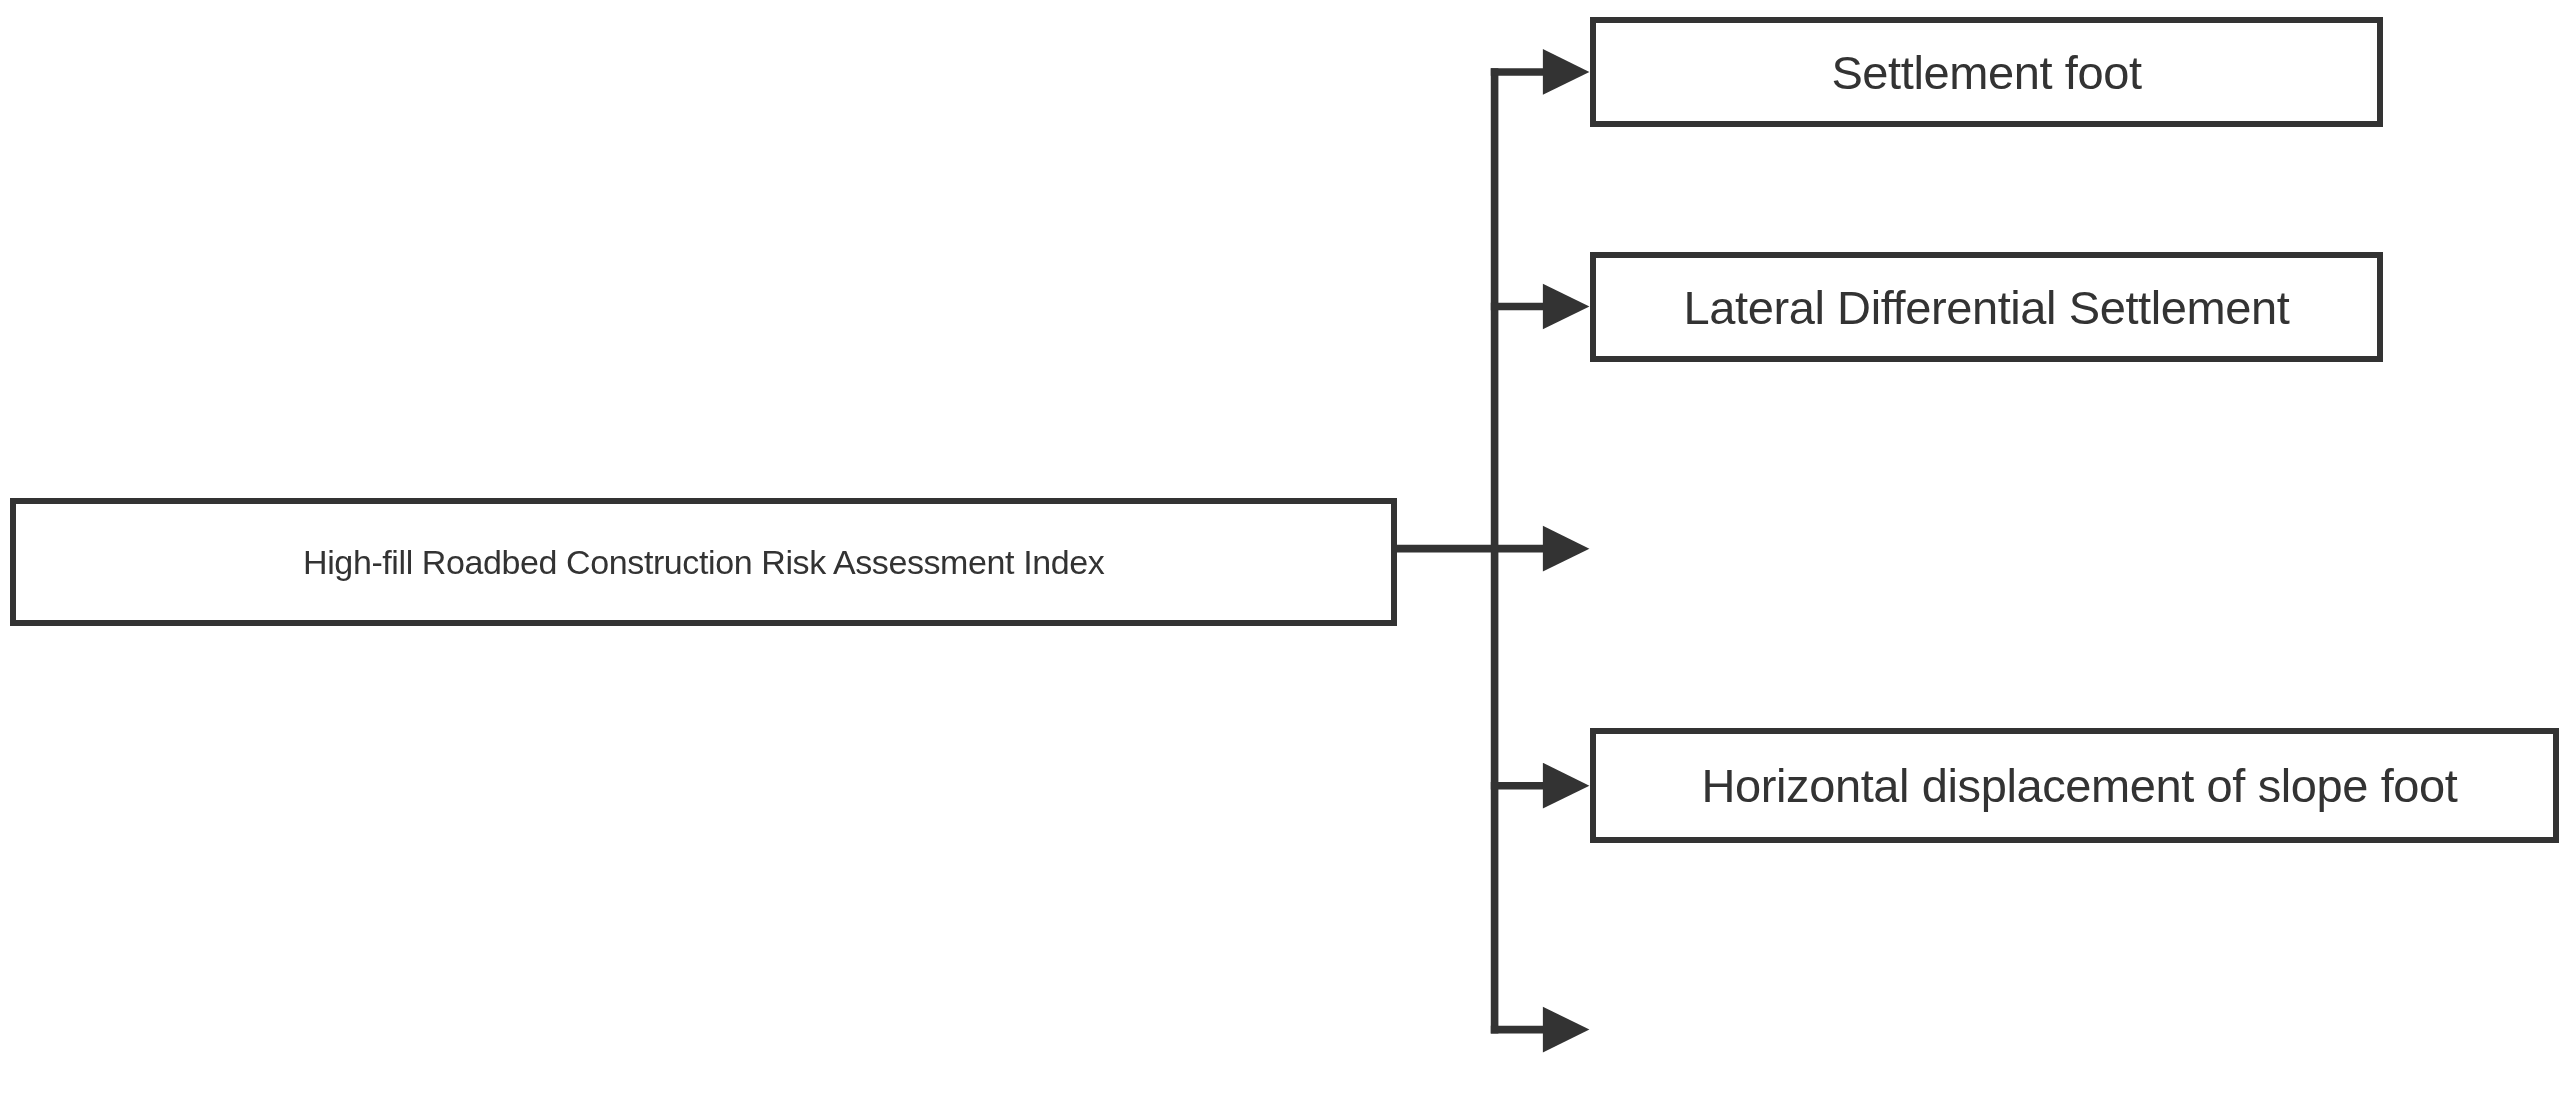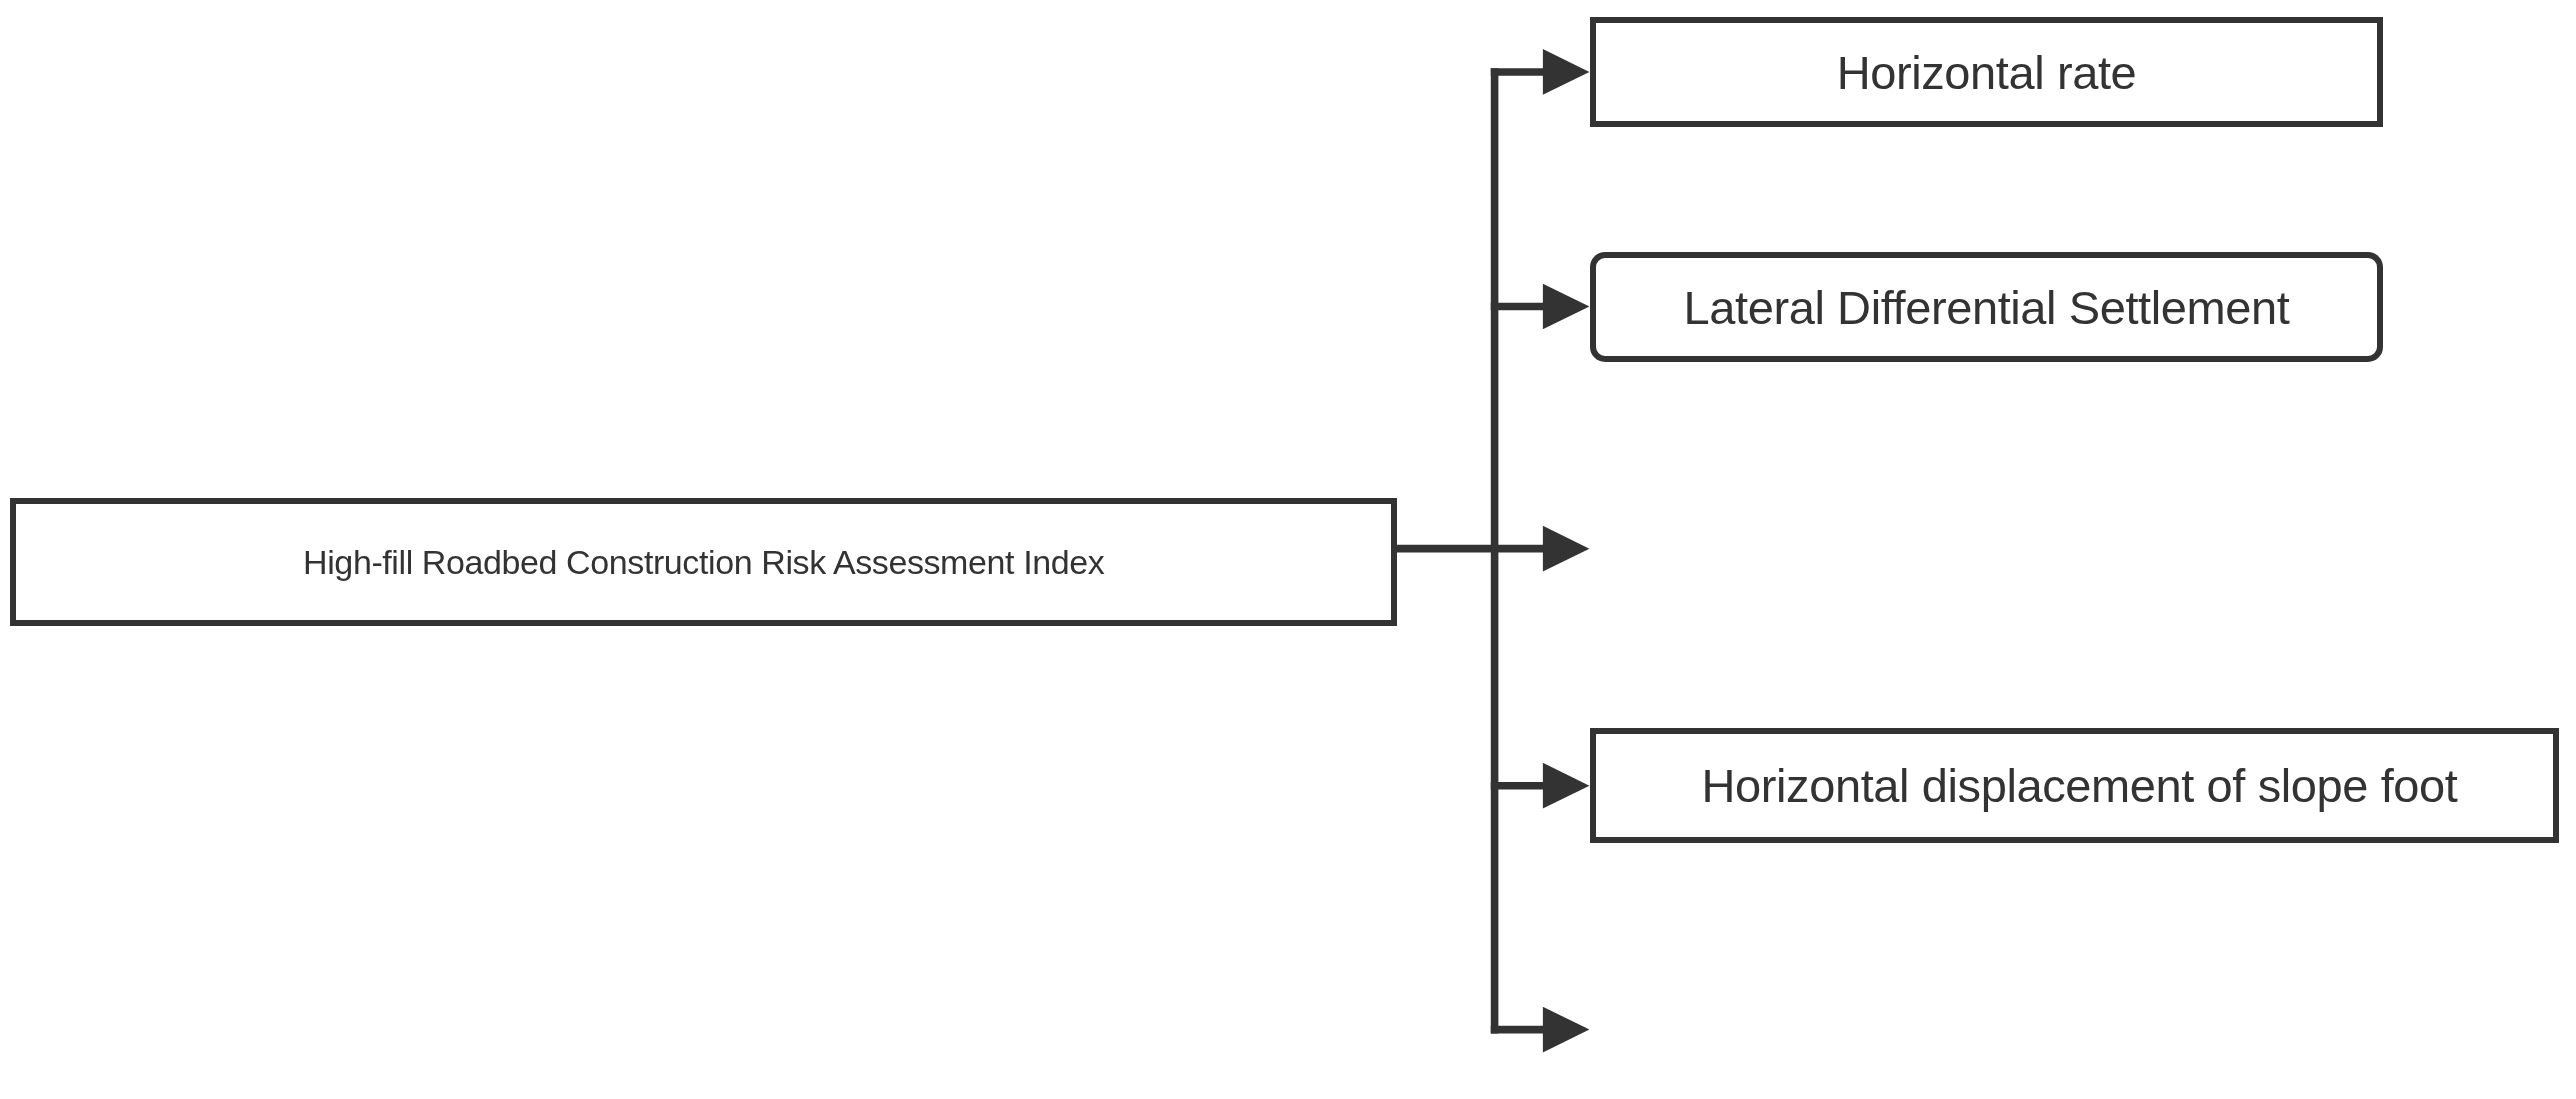--- a/index.html
+++ b/index.html
@@ -38,21 +38,21 @@
     letter-spacing: -0.4px;
   }
   .child-node {
     left: 1590px;
     width: 793px;
     height: 110px;
     font-size: 47px;
     letter-spacing: -0.4px;
   }
   .child-1 { top: 17px; }
-  .child-2 { top: 252px; border-radius: 15px; }
+  .child-2 { top: 252px; }
   .child-3 { top: 494px; }
   .child-4 { top: 728px; width: 969px; height: 115px; padding-left: 10px; }
   .child-5 { top: 970px; height: 119px; }
   .connector-layer {
     position: absolute;
     left: 0; top: 0;
     width: 2576px;
     height: 1099px;
     pointer-events: none;
   }
@@ -88,21 +88,21 @@
     <polygon points="1822,621 1877,648 1822,675"></polygon>
     <polygon points="1822,901 1877,928 1822,955"></polygon>
     <polygon points="1822,1189 1877,1216 1822,1243"></polygon>
   </svg>
 
   <div class="node root-node">
     <span>High-fill Roadbed Construction Risk Assessment Index</span>
   </div>
 
   <div class="node child-node child-1">
-    <span>Horizontal rate</span>
+    <span>Settlement foot</span>
   </div>
 
   <div class="node child-node child-2">
     <span>Lateral Differential Settlement</span>
   </div>
 
 
   <div class="node child-node child-4">
     <span>Horizontal displacement of slope foot</span>
   </div>

